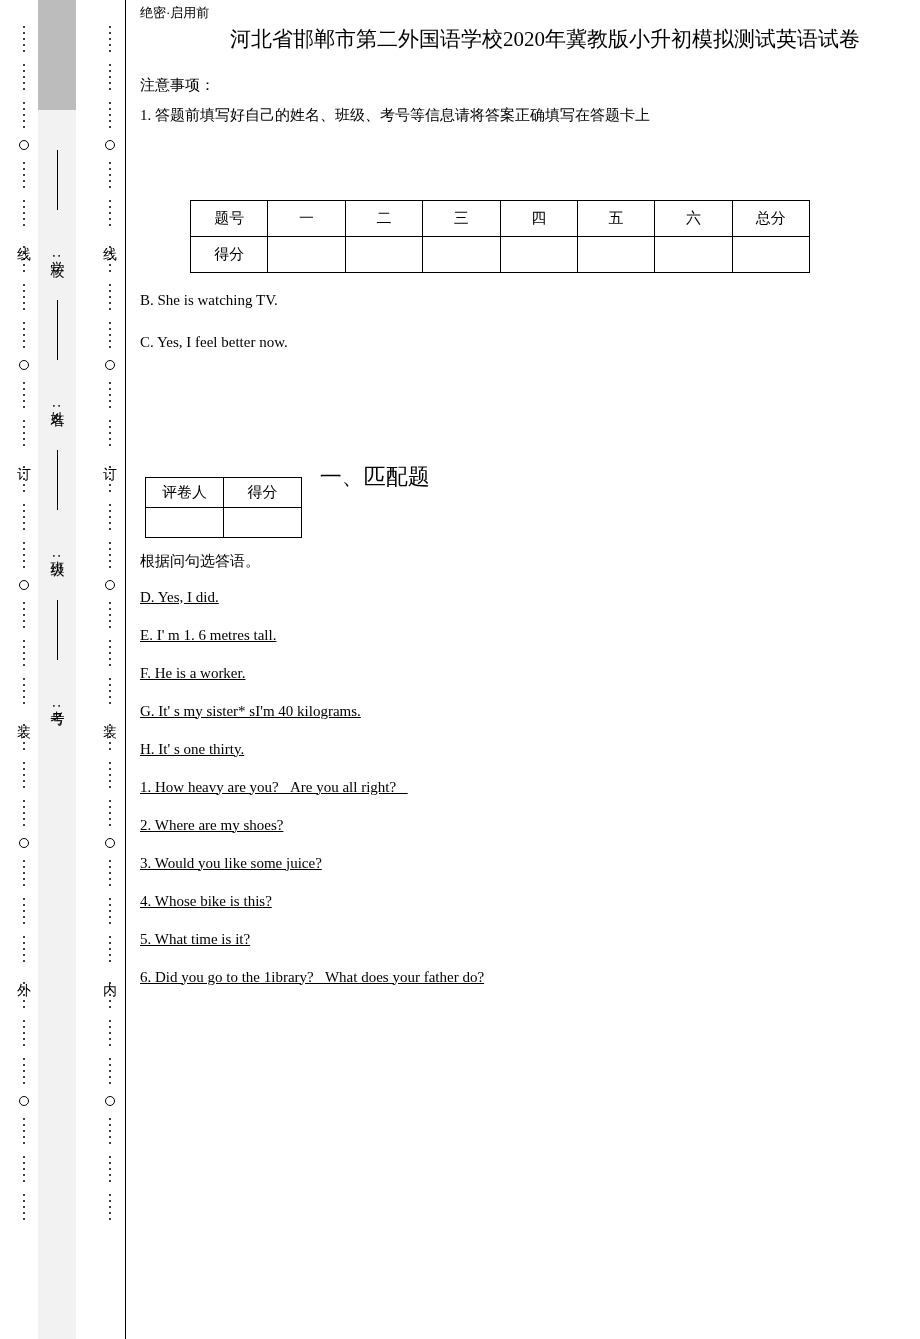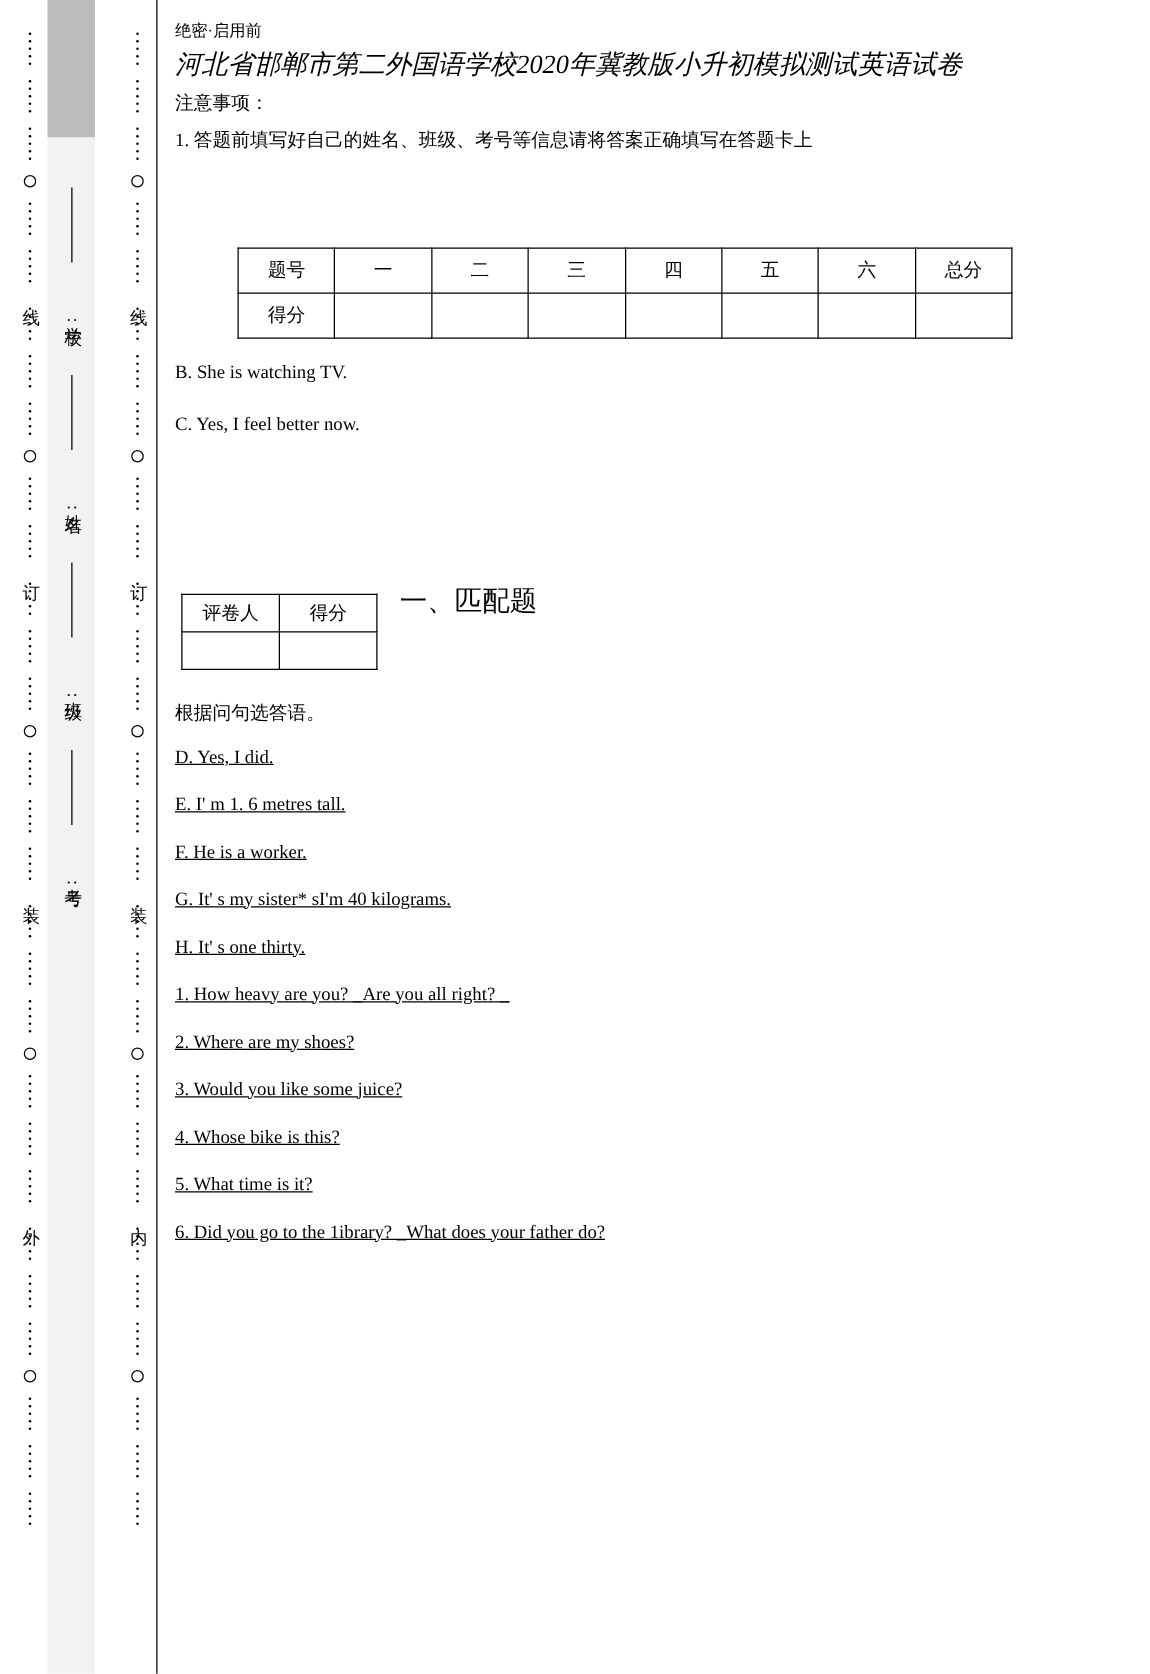--- a/index.html
+++ b/index.html
@@ -84,58 +84,58 @@
     .info-item {
       writing-mode: vertical-rl;
       text-orientation: mixed;
       font-size: 14px;
       margin: 30px 0;
       letter-spacing: 2px;
     }
     .content {
       position: absolute;
       left: 140px;
-      top: 12px;
+      top: 0;
       width: 760px;
       padding-right: 40px;
     }
     .secret-line {
       font-size: 13px;
       margin-top: 4px;
     }
     .title {
       font-size: 21px;
-      text-align: left;
+      text-align: right;
       line-height: 1.5;
       margin-top: 2px;
       font-weight: normal;
-      font-style: italic;
     }
     .notice {
+      margin-top: 14px;
       line-height: 2;
     }
     .notice p { margin: 0; }
     .score-table {
       border-collapse: collapse;
       margin: 70px auto 10px auto;
       width: 620px;
       font-family: Liberation Serif, serif;
     }
     .score-table td, .score-table th {
       border: 1px solid #000;
       height: 36px;
       text-align: center;
       font-weight: normal;
       font-size: 15px;
     }
     .score-table .hdr { width: 77px; }
     .body-line { margin-top: 12px; line-height: 2; }
     .grader-table {
       border-collapse: collapse;
-      margin: 60px 0 11px 5px;
+      margin: 60px 0 0 5px;
       display: inline-table;
       vertical-align: middle;
     }
     .grader-table td {
       border: 1px solid #000;
       width: 78px;
       height: 30px;
       text-align: center;
       font-size: 15px;
     }

